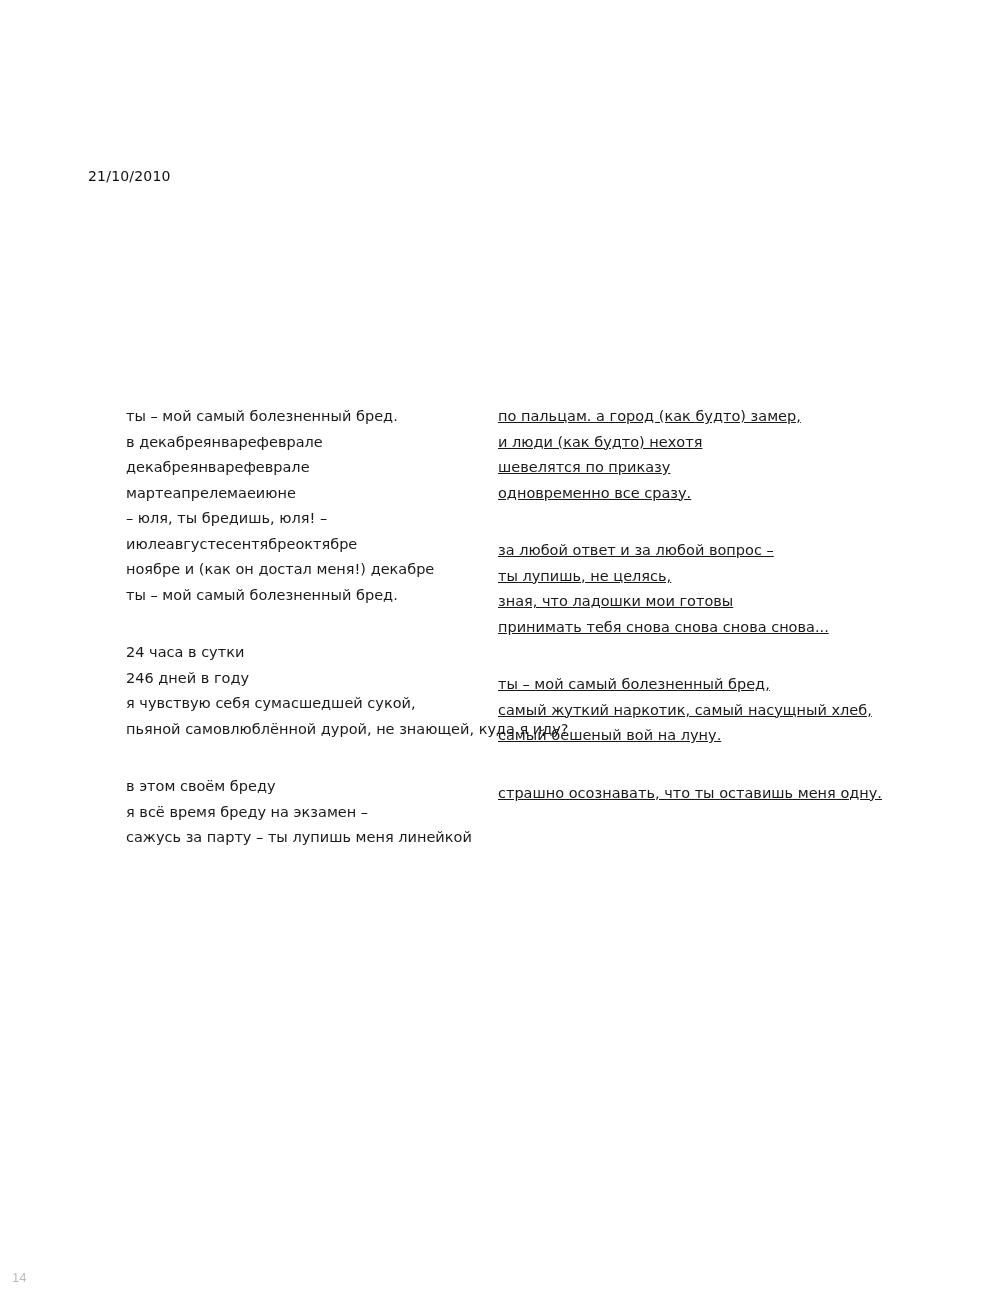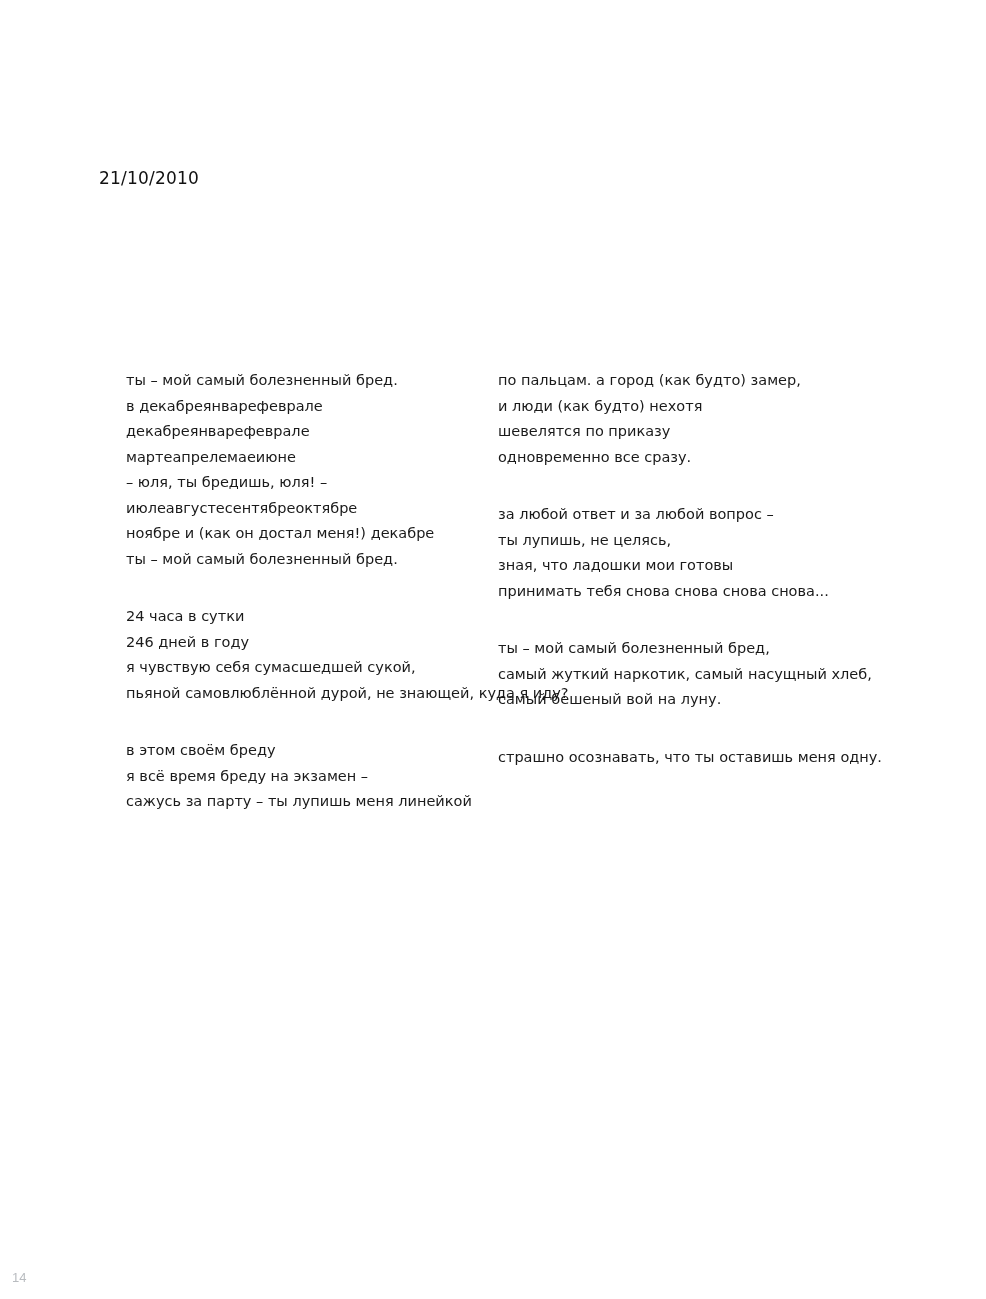--- a/index.html
+++ b/index.html
@@ -17,49 +17,50 @@
   }
 
   .page {
     position: absolute;
     inset: 0;
     background: #ffffff;
   }
 
   .date {
     position: absolute;
-    left: 99px;
+    left: 88px;
     top: 168px;
     font-family: "DejaVu Sans", sans-serif;
-    font-size: 17px;
+    font-size: 14px;
     letter-spacing: 0.2px;
     color: #111111;
   }
 
   .columns {
     position: absolute;
     left: 88px;
-    top: 368px;
+    top: 404px;
     width: 820px;
     display: flex;
     gap: 0px;
   }
 
   .col {
     width: 410px;
   }
 
   .col-left {
     padding-left: 38px;
     box-sizing: border-box;
   }
 
   .col-right {
     padding-left: 0px;
     box-sizing: border-box;
+    text-decoration: underline;
   }
 
   .stanza {
     margin: 0 0 32px 0;
   }
   .stanza:last-child {
     margin-bottom: 15px;
   }
 
   .line {

